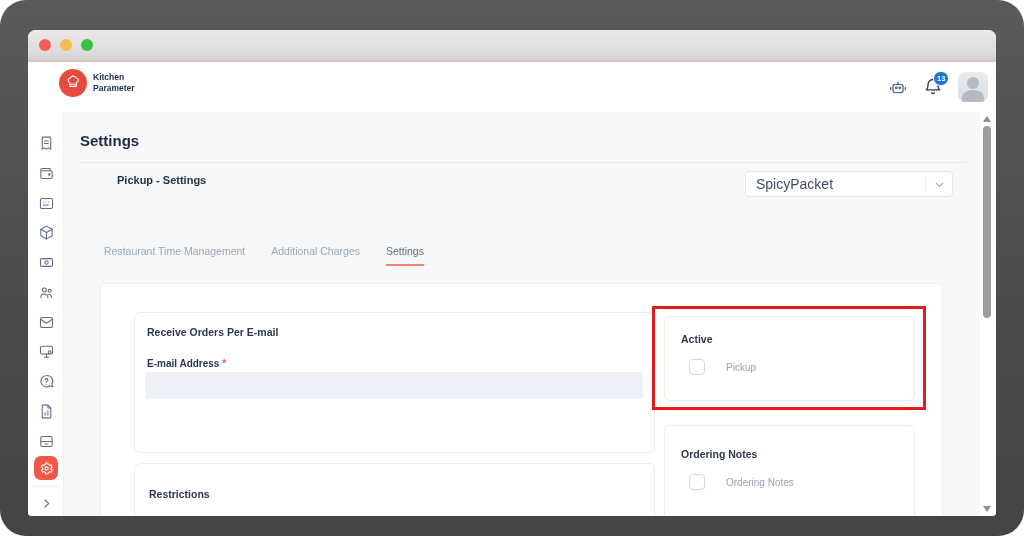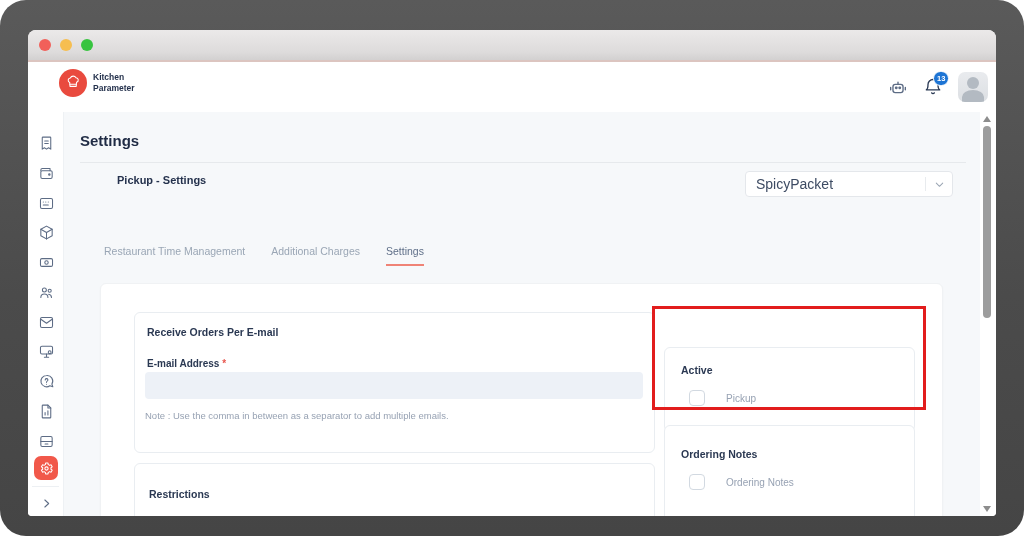--- a/index.html
+++ b/index.html
@@ -56,21 +56,21 @@
   .brandselect .chev { width:26px; display:flex; align-items:center; justify-content:center; color:#9aa5b3; }
 
   .tabs { position:absolute; left:40px; top:133px; display:flex; gap:26px; }
   .tab { font-size:10.5px; color:#9aa6b5; padding-bottom:7px; border-bottom:2px solid transparent; }
   .tab.active { color:#5f6f88; border-bottom-color:#ef8376; }
 
   .bigcard { position:absolute; left:36px; top:171px; width:843px; height:300px; background:#ffffff; border:1px solid #f0f2f4; border-radius:6px; box-shadow:0 1px 2px rgba(16,24,40,.03); }
   .innercard { position:absolute; background:#fff; border:1px solid #e9edf1; border-radius:6px; }
   .card-email { left:33px; top:28px; width:521px; height:141px; }
   .card-restrictions { left:33px; top:179px; width:521px; height:115px; }
-  .card-active { left:563px; top:32px; width:251px; height:85px;margin-top:31px; }
+  .card-active { left:563px; top:32px; width:251px; height:85px; }
   .card-notes { left:563px; top:141px; width:251px; height:153px; }
   .annotation { position:absolute; left:551px; top:22px; width:274px; height:104px; border:3px solid #e21d1d; z-index:5; pointer-events:none; }
 
   .cardtitle { position:absolute; font-size:10.5px; font-weight:bold; color:#2a3852; }
   .fieldlabel { position:absolute; left:12px; top:45px; font-size:10px; font-weight:bold; color:#2a3852; }
   .req { color:#e8554d; }
   .emailinput { position:absolute; left:10px; top:59px; width:498px; height:27px; background:#edf1f7; border:none; border-radius:4px; font-size:10px; color:#3d4b63; padding:0 8px; outline:none; }
   .note { position:absolute; left:10px; top:97px; font-size:9.5px; color:#97a2b3; }
 
   .checkrow { position:absolute; display:flex; align-items:center; gap:21px; }
@@ -239,21 +239,20 @@
 
         <div class="bigcard">
 
           <div class="innercard card-email">
             <div class="cardtitle" style="left:12px; top:13px;">Receive Orders Per E-mail</div>
             <div class="fieldlabel">
               <span>E-mail Address</span>
               <span class="req">*</span>
             </div>
             <input class="emailinput" type="text" value="" style="">
-            <div class="note">Note : Use the comma in between as a separator to add multiple emails.</div>
           </div>
 
           <div class="innercard card-restrictions">
             <div class="cardtitle" style="left:14px; top:24px;">Restrictions</div>
           </div>
 
           <div class="annotation"></div>
 
           <div class="innercard card-active">
             <div class="cardtitle" style="left:16px; top:16px;">Active</div>

